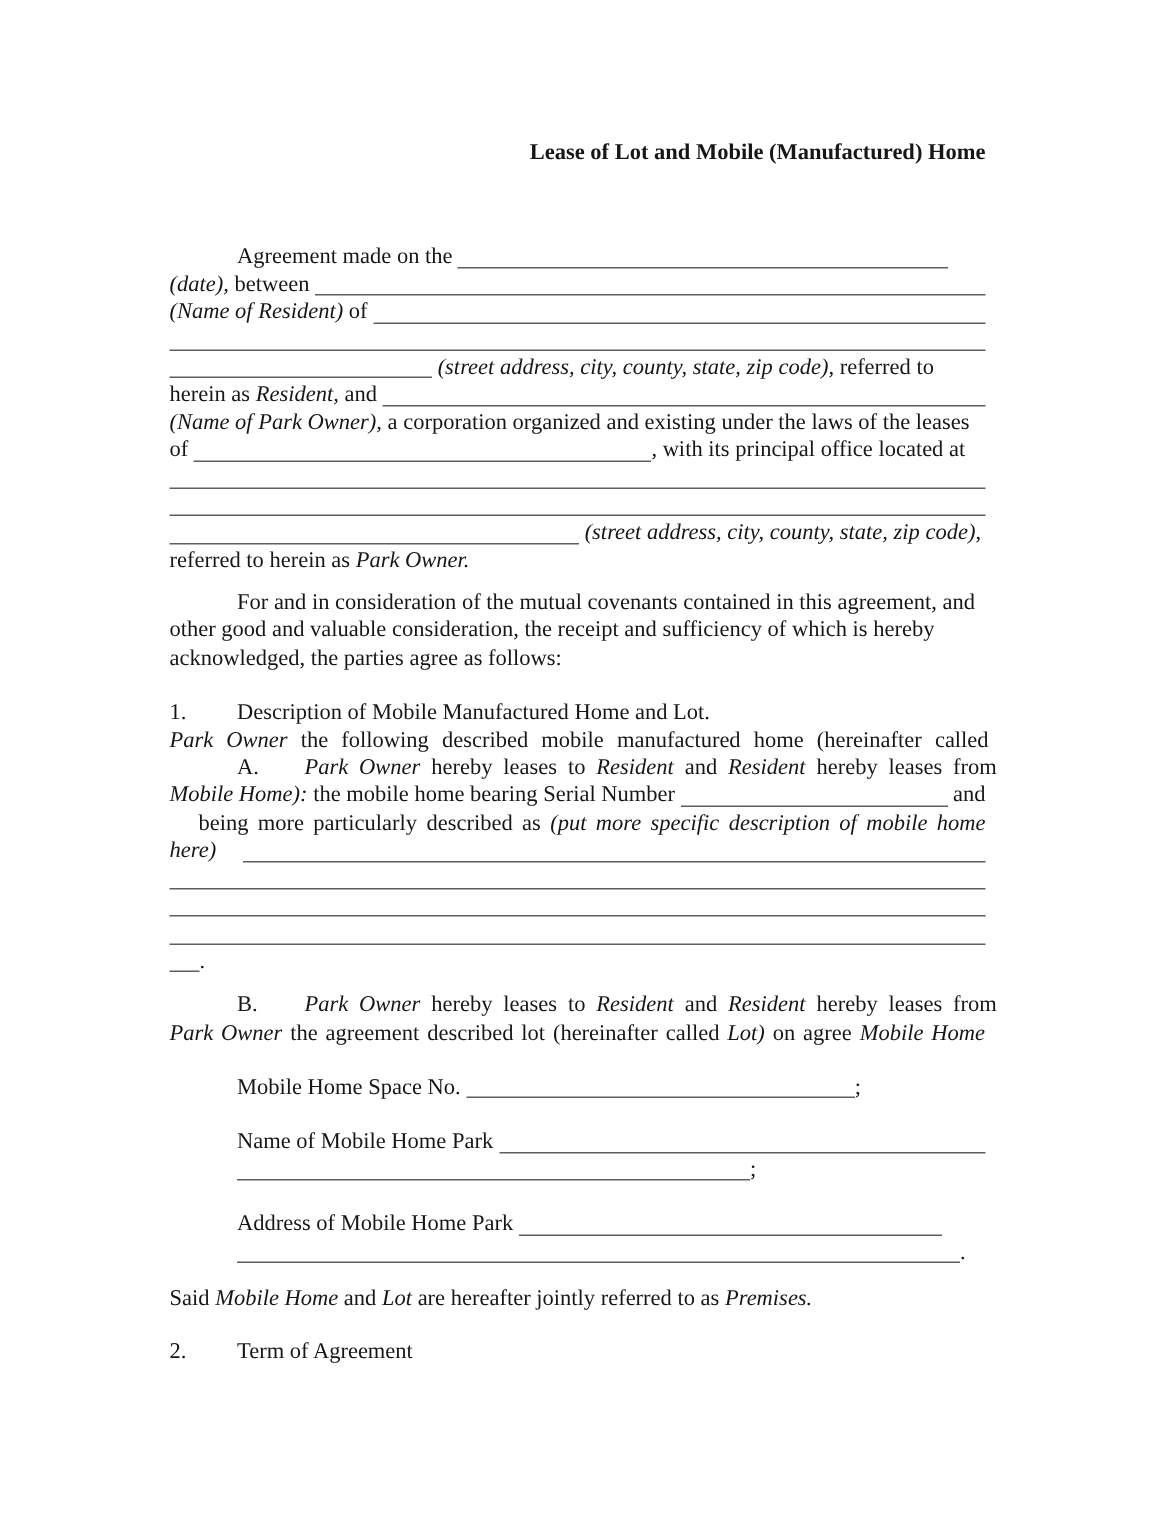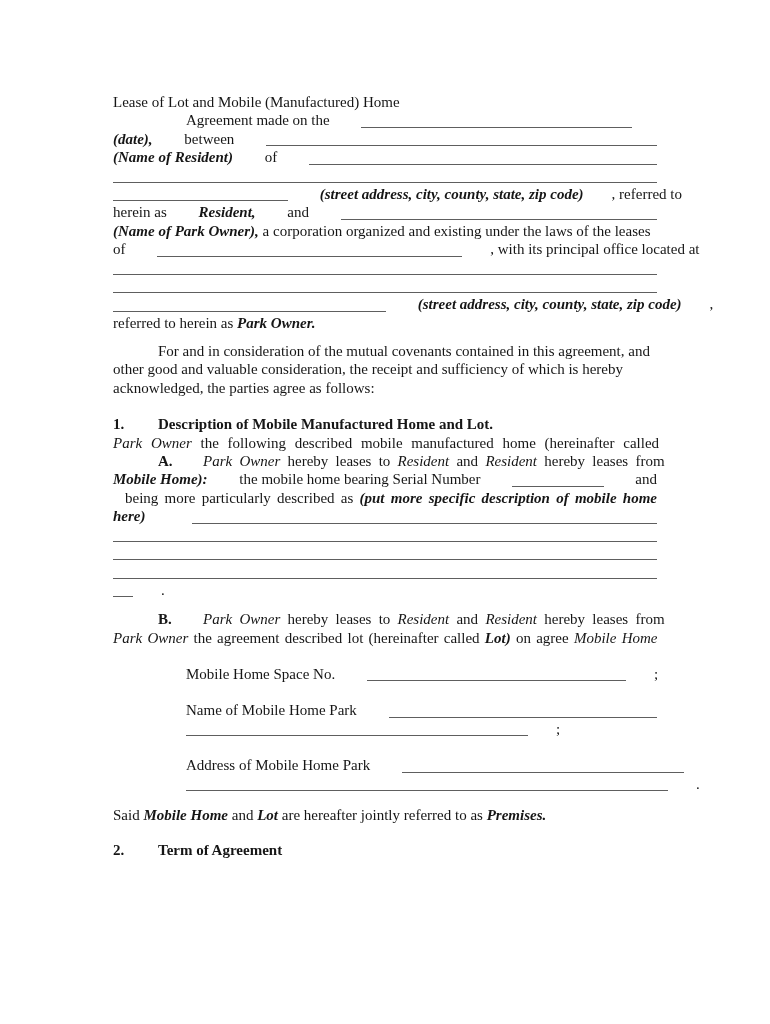--- a/index.html
+++ b/index.html
@@ -3,27 +3,27 @@
 <meta charset="utf-8">
 <style>
   html,body{margin:0;padding:0;background:#ffffff;}
   body{
     width:770px;height:1024px;box-sizing:border-box;
     padding:93px 113px 0 113px;overflow:hidden;
     font-family:"Liberation Serif",serif;
     font-size:15px;line-height:18.4px;color:#161616;
   }
   #doc-title{
-    text-align:left;font-weight:normal;height:18.4px;
+    text-align:right;font-weight:bold;height:18.4px;margin-bottom:51px;
     white-space:pre;
   }
   .ln{white-space:pre;height:18.4px;}
-  .fx{display:flex;gap:28px;}
+  .fx{display:flex;}
   .sg{white-space:pre;}
-  .bd{font-weight:bold;}
+  .bd{font-weight:normal;}
   .it{font-style:italic;}
   .num,.tab{display:inline-block;width:45px;}
   .fx .num,.fx .tab{flex:0 0 45px;}
   .fill{
     flex:1 1 auto;align-self:flex-start;height:15.5px;
     border-bottom:1.5px solid #5e5e5e;
   }
   .gap{width:100%;}
   .ws1{word-spacing:1.5px;}
   .ws2{word-spacing:2.5px;text-align:right;}

